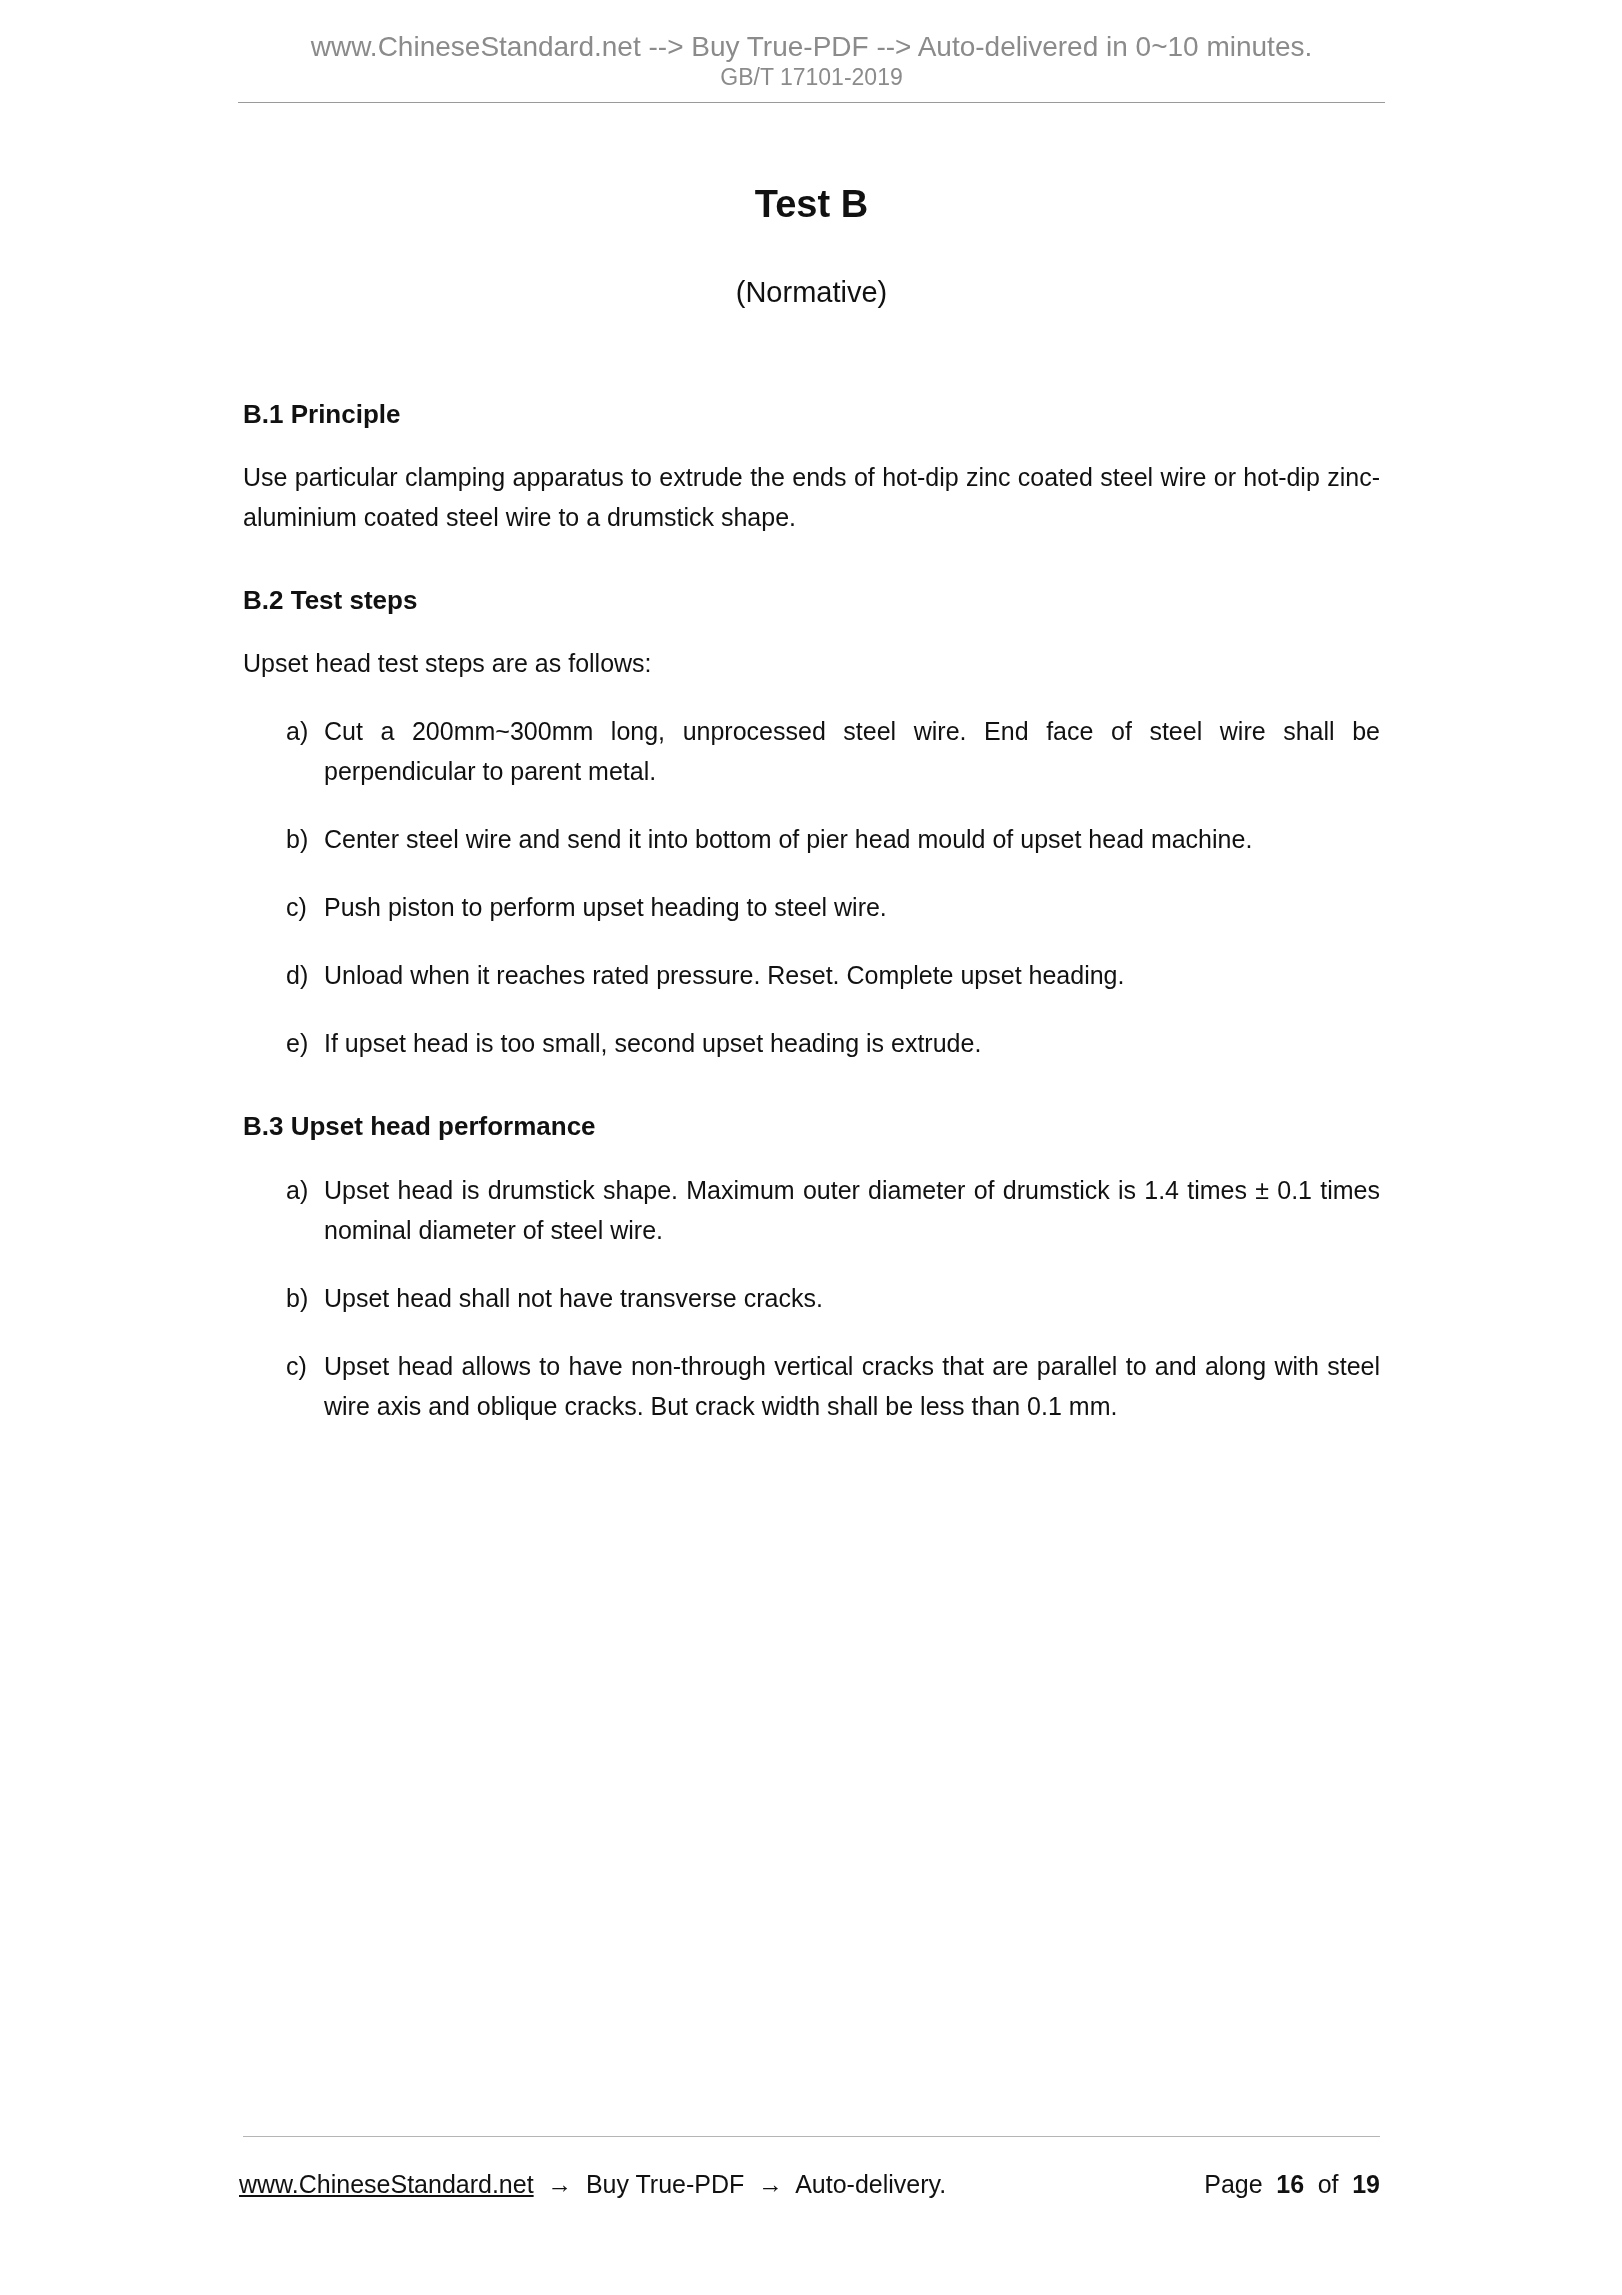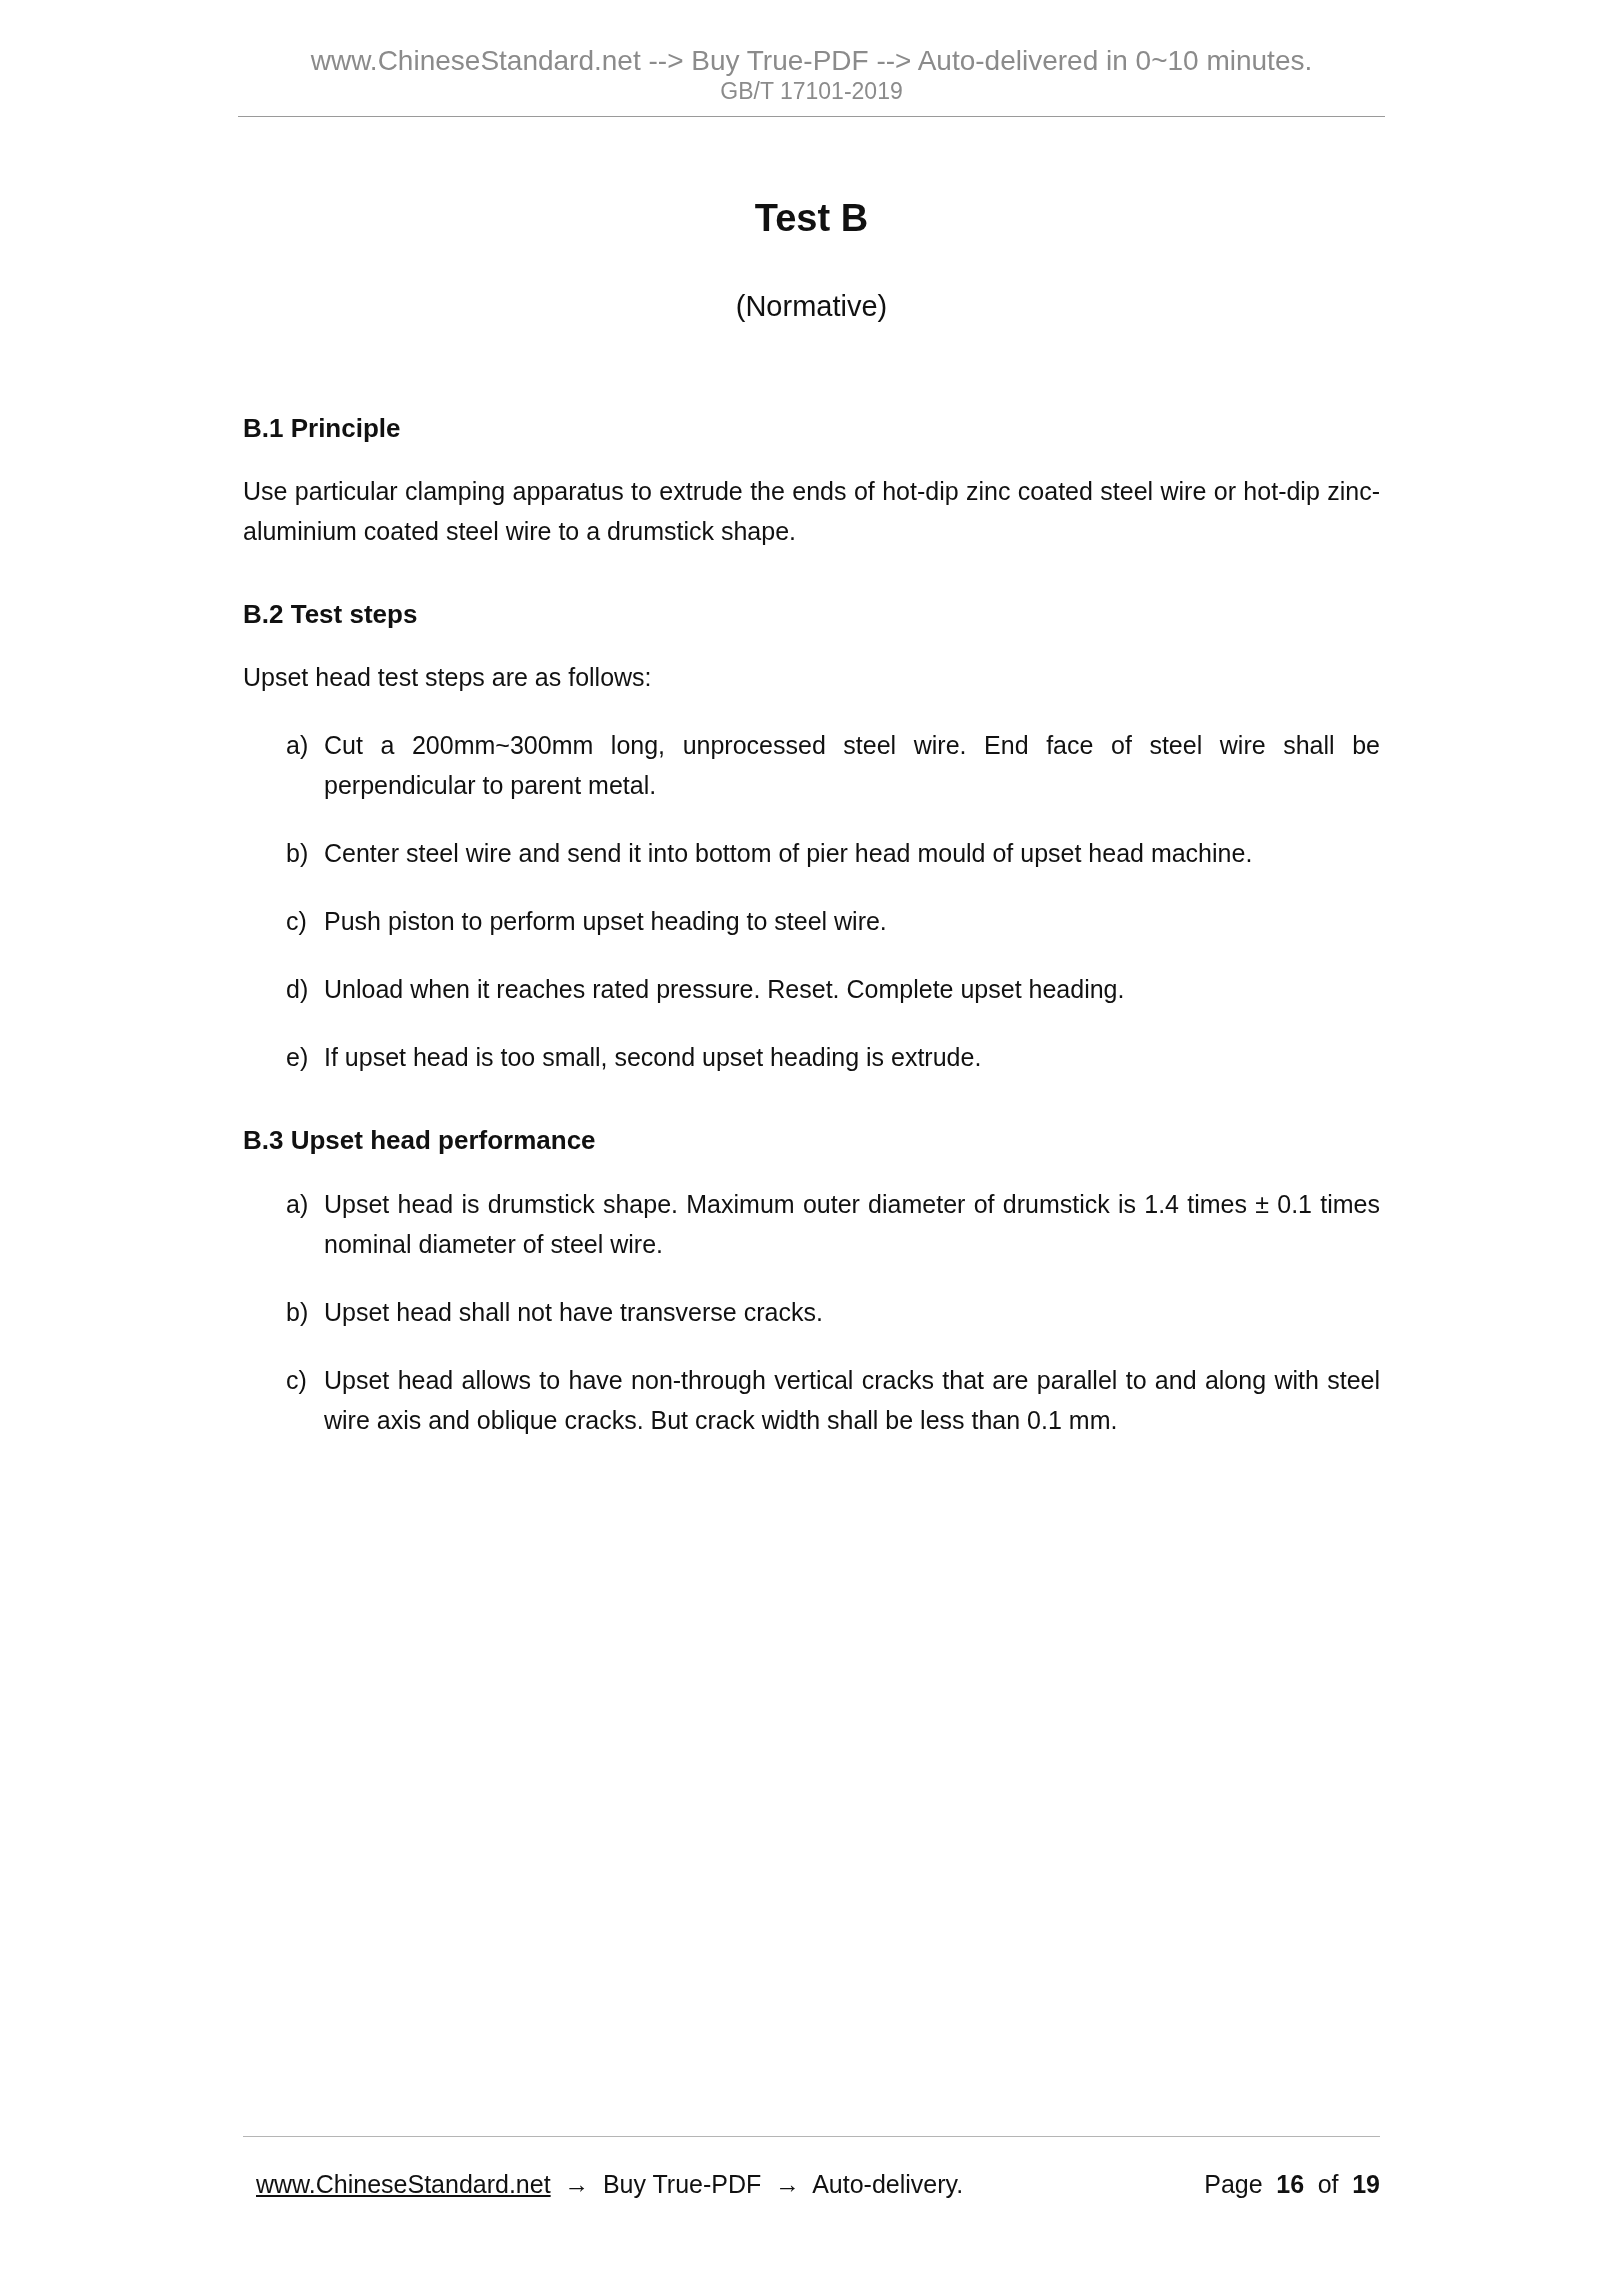--- a/index.html
+++ b/index.html
@@ -9,21 +9,21 @@
   .page {
     position: relative;
     width: 1623px;
     height: 2295px;
     background: #ffffff;
     color: #111111;
     overflow: hidden;
   }
 
   
-  .header { padding-top: 44px; text-align: center; }
+  .header { padding-top: 30px; text-align: center; }
   .tagline { font-size: 28px; color: #8b8b8b; line-height: 1.2; }
   .docnum  { font-size: 23px; color: #8b8b8b; margin-top: 0px; line-height: 1.15; }
   .header-rule { border-top: 1.7px solid #9a9a9a; margin: 11.7px 238px 0 238px; }
 
   
   .content { margin: 0 243px; font-size: 25px; }
 
   .annex-title { margin-top: 80px; text-align: center; font-size: 38px; font-weight: bold; }
   .normative   { margin-top: 50px; text-align: center; font-size: 29px; font-weight: normal; }
   .subtitle    { margin-top: 28px; text-align: center; font-size: 26px; font-weight: bold; }
@@ -36,21 +36,21 @@
   .list-item { display: flex; margin-top: 28px; line-height: 1.6; padding-left: 43px; }
   .li-label { flex: 0 0 38px; }
   .li-text  { flex: 1; text-align: justify; }
 
   
   .footer-rule {
     position: absolute; left: 243px; right: 243px; top: 2136px;
     border-top: 1.7px solid #b5b5b5;
   }
   .footer {
-    position: absolute; left: 256px; right: 243px; top: 2170px;
+    position: absolute; left: 239px; right: 243px; top: 2170px;
     display: flex; justify-content: space-between; align-items: baseline;
     font-size: 25px; color: #111111;
   }
   .site-link { text-decoration: underline; cursor: pointer; }
   .arrow { margin: 0 6.7px; }
   .footer-right span { margin-left: 6.7px; }
   .b { font-weight: bold; }
 </style>
 </head>
 <body>

